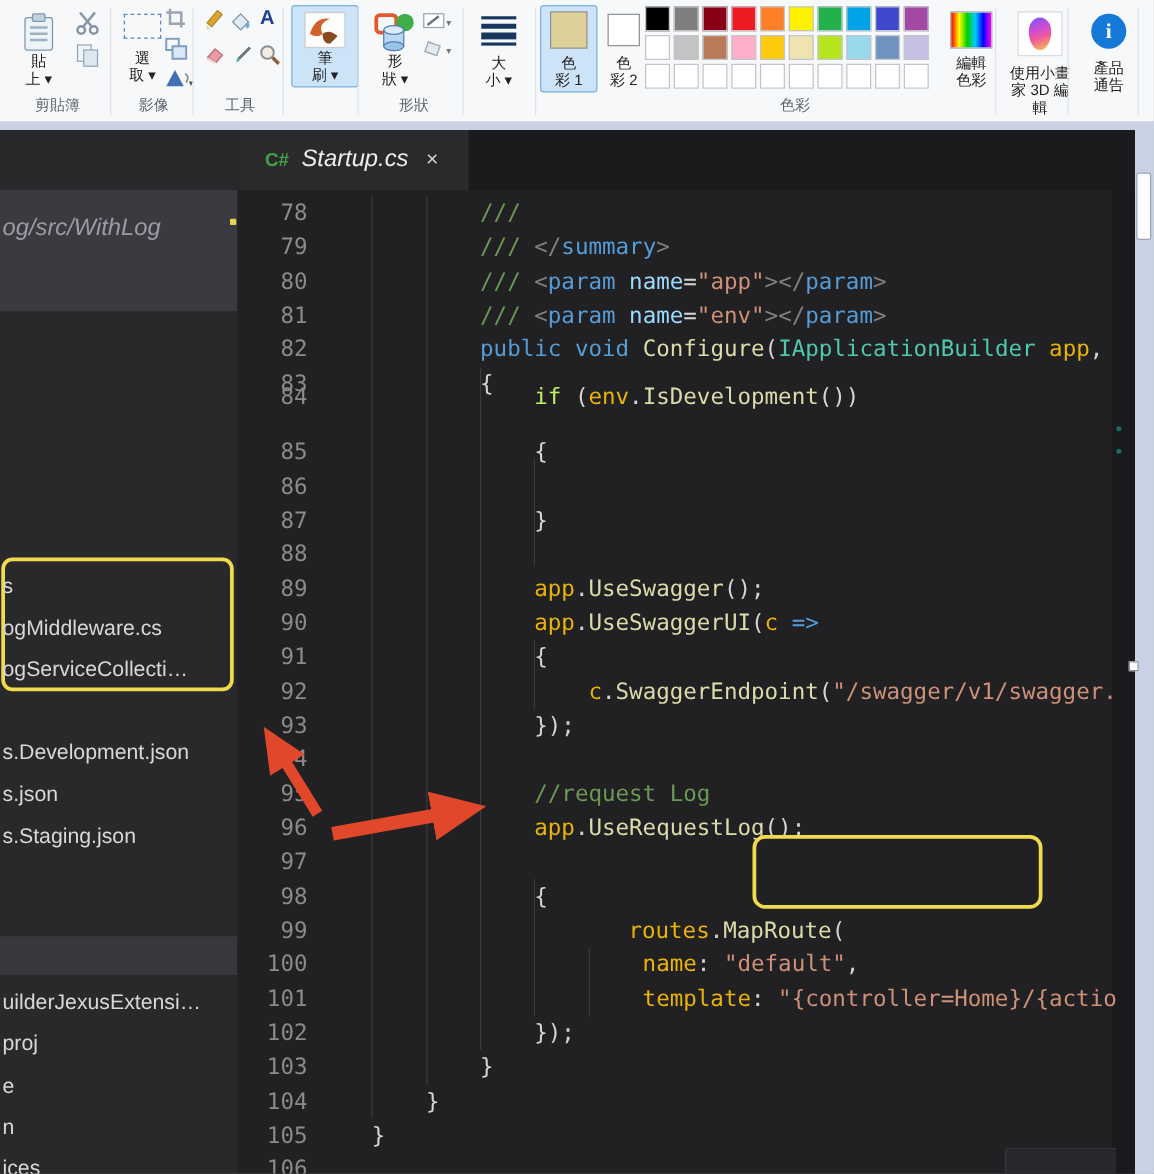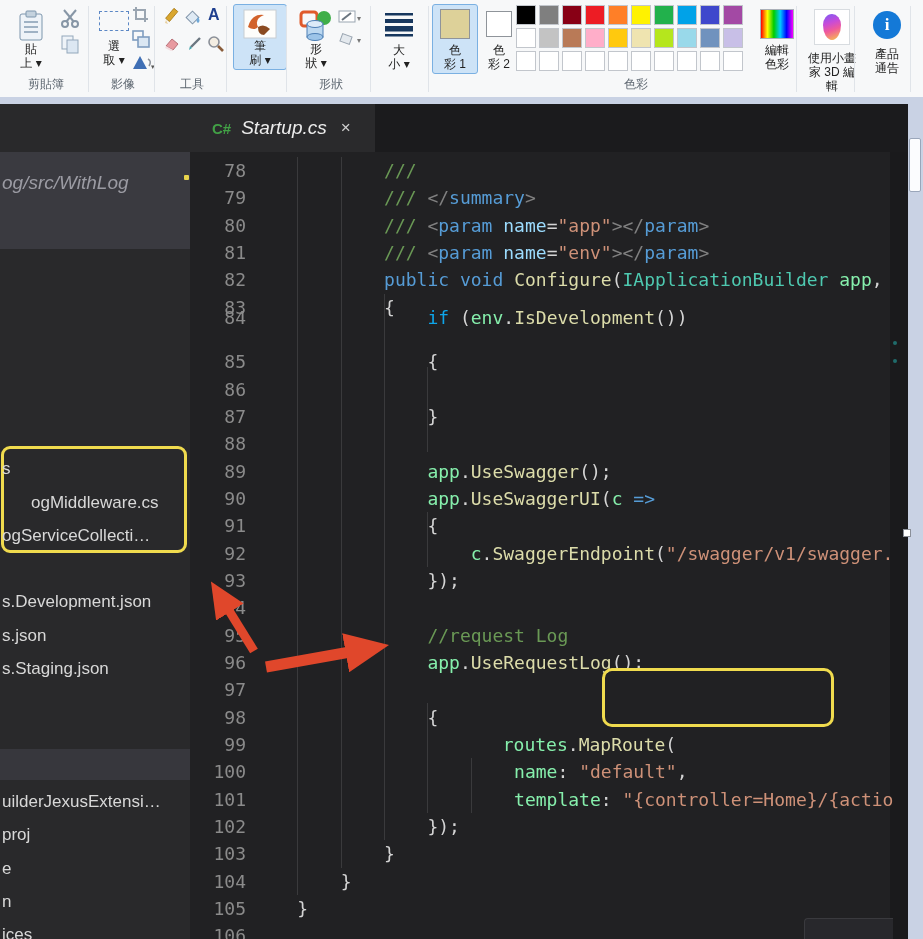--- a/index.html
+++ b/index.html
@@ -49,22 +49,22 @@
   #tab-name{font-style:italic;font-size:19px;color:#ececec;margin-right:14px;}
   #tab-close{color:#d0d0d0;font-size:17px;}
 
   
   #codearea{position:absolute;left:190px;top:48px;width:718px;height:787px;background:#212123;overflow:hidden;}
   .cl{position:absolute;left:0;height:28px;display:flex;white-space:pre;
       font-family:"DejaVu Sans Mono",monospace;font-size:18px;line-height:27px;}
   .ln{display:inline-block;width:56px;text-align:right;color:#8b8b8b;flex:none;}
   .cc{margin-left:8px;}
   .s-doc{color:#6a9955}.s-tagp{color:#808080}.s-tag{color:#569cd6}.s-attr{color:#9cdcfe}
-  .s-str{color:#ce9178}.s-kw{color:#569cd6}.s-ctrl{color:#0ea5e9}.s-fn{color:#dcdcaa}
-  .s-type{color:#4ec9b0}.s-var{color:#86efac}.s-pl{color:#d4d4d4}
+  .s-str{color:#ce9178}.s-kw{color:#569cd6}.s-ctrl{color:#bef264}.s-fn{color:#dcdcaa}
+  .s-type{color:#4ec9b0}.s-var{color:#eab308}.s-pl{color:#d4d4d4}
   .guide{position:absolute;width:1px;background:#3a3a3c;}
   #code-rightcol{position:absolute;left:700px;top:0;width:18px;height:787px;background:#1a1a1c;}
   .tealdot{position:absolute;left:703px;width:4px;height:4px;background:#1f6b6b;border-radius:2px;}
   #notifbox{position:absolute;left:614px;top:766px;width:88px;height:21px;background:#28282c;
        border-top:1px solid #3a3a3e;border-left:1px solid #3a3a3e;border-top-left-radius:4px;}
 
   
   #code-yellowbox{position:absolute;left:412px;top:516px;width:232px;height:59px;border:3px solid #f0db4e;
        border-radius:10px;box-sizing:border-box;}
   #arrows{position:absolute;left:190px;top:0;width:718px;height:835px;pointer-events:none;}
@@ -310,21 +310,21 @@
 <div id="shot">
 
   <div id="sidebar">
     <div id="sb-hover"></div>
     <div id="sb-path">og/src/WithLog</div>
     <div id="sb-dot"></div>
     <div id="sb-selrow"></div>
     <div id="sb-yellowbox"></div>
     <div id="sb-items">
         <div class="sb-item" style="top: 355px;">s</div>
-        <div class="sb-item" style="top: 388.5px; padding-left: 29px;">ogMiddleware.cs</div>
+        <div class="sb-item" style="top: 388.5px;">ogMiddleware.cs</div>
         <div class="sb-item" style="top: 422px;">ogServiceCollecti…</div>
         <div class="sb-item" style="top: 488px;">s.Development.json</div>
         <div class="sb-item" style="top: 521.5px;">s.json</div>
         <div class="sb-item" style="top: 555px;">s.Staging.json</div>
         <div class="sb-item" style="top: 688px;">uilderJexusExtensi…</div>
         <div class="sb-item" style="top: 721.3px;">proj</div>
         <div class="sb-item" style="top: 754.6px;">e</div>
         <div class="sb-item" style="top: 787.9px;">n</div>
         <div class="sb-item" style="top: 821.2px;">ices</div>
       </div>

